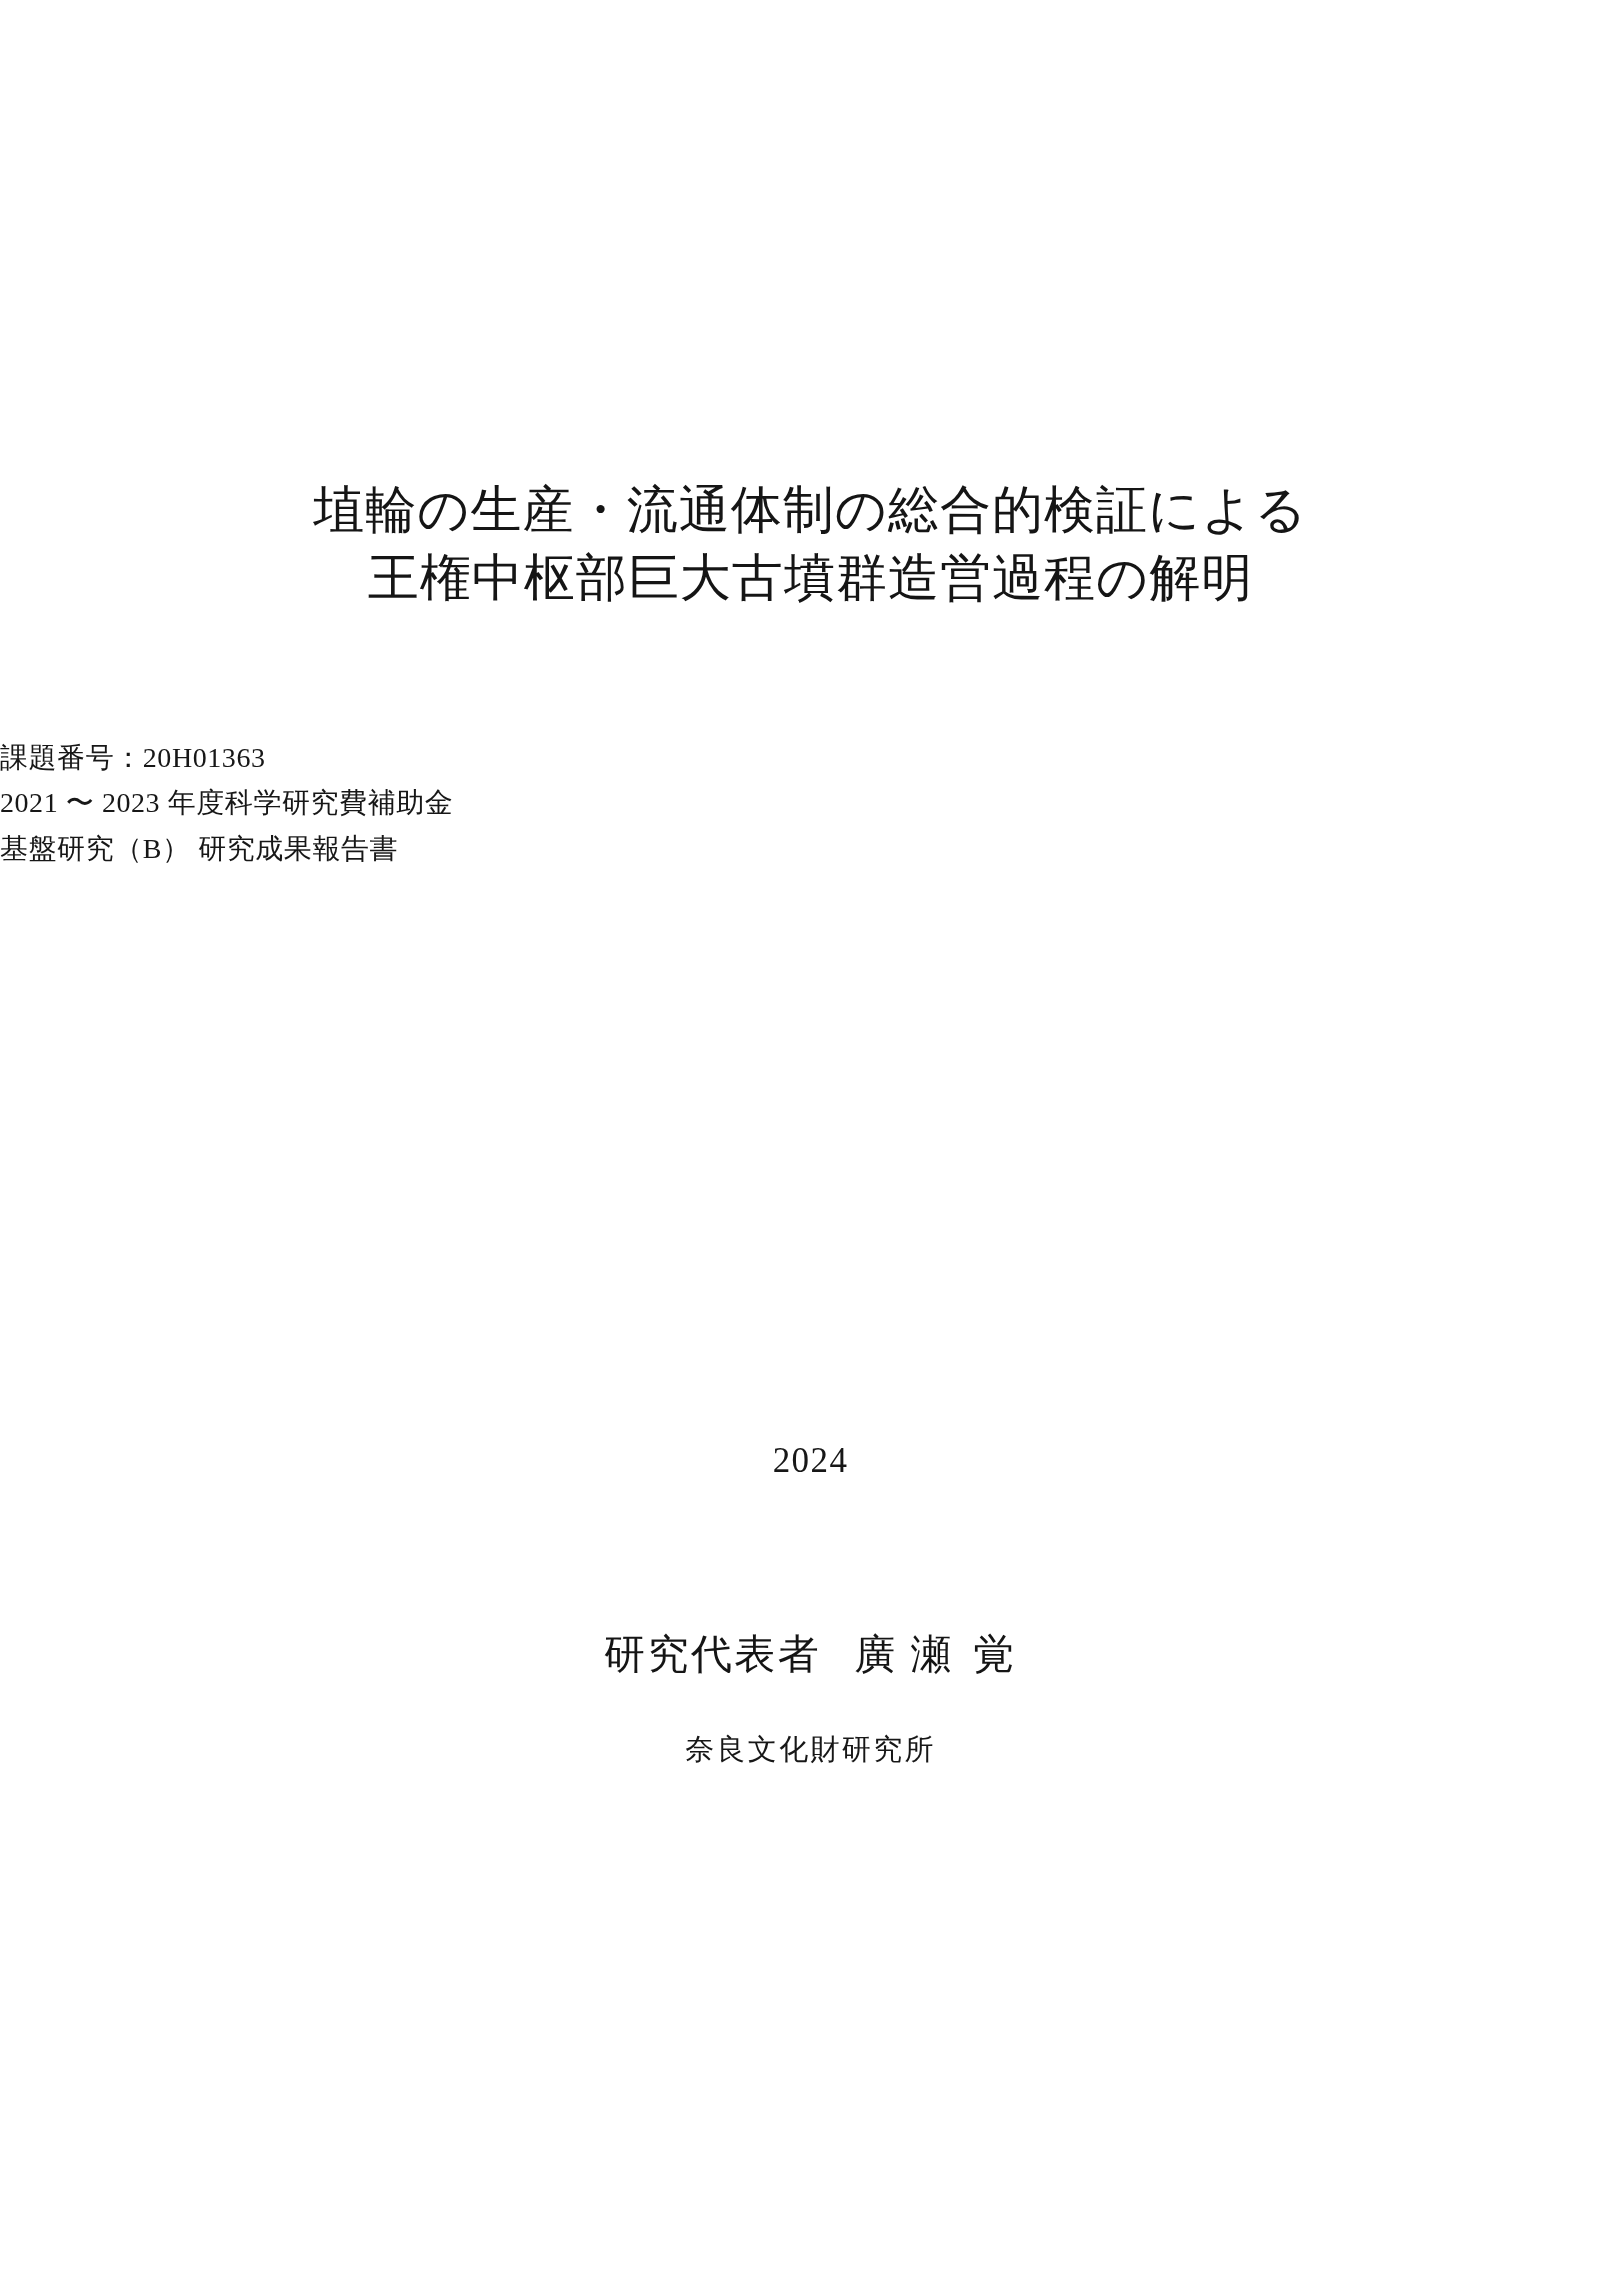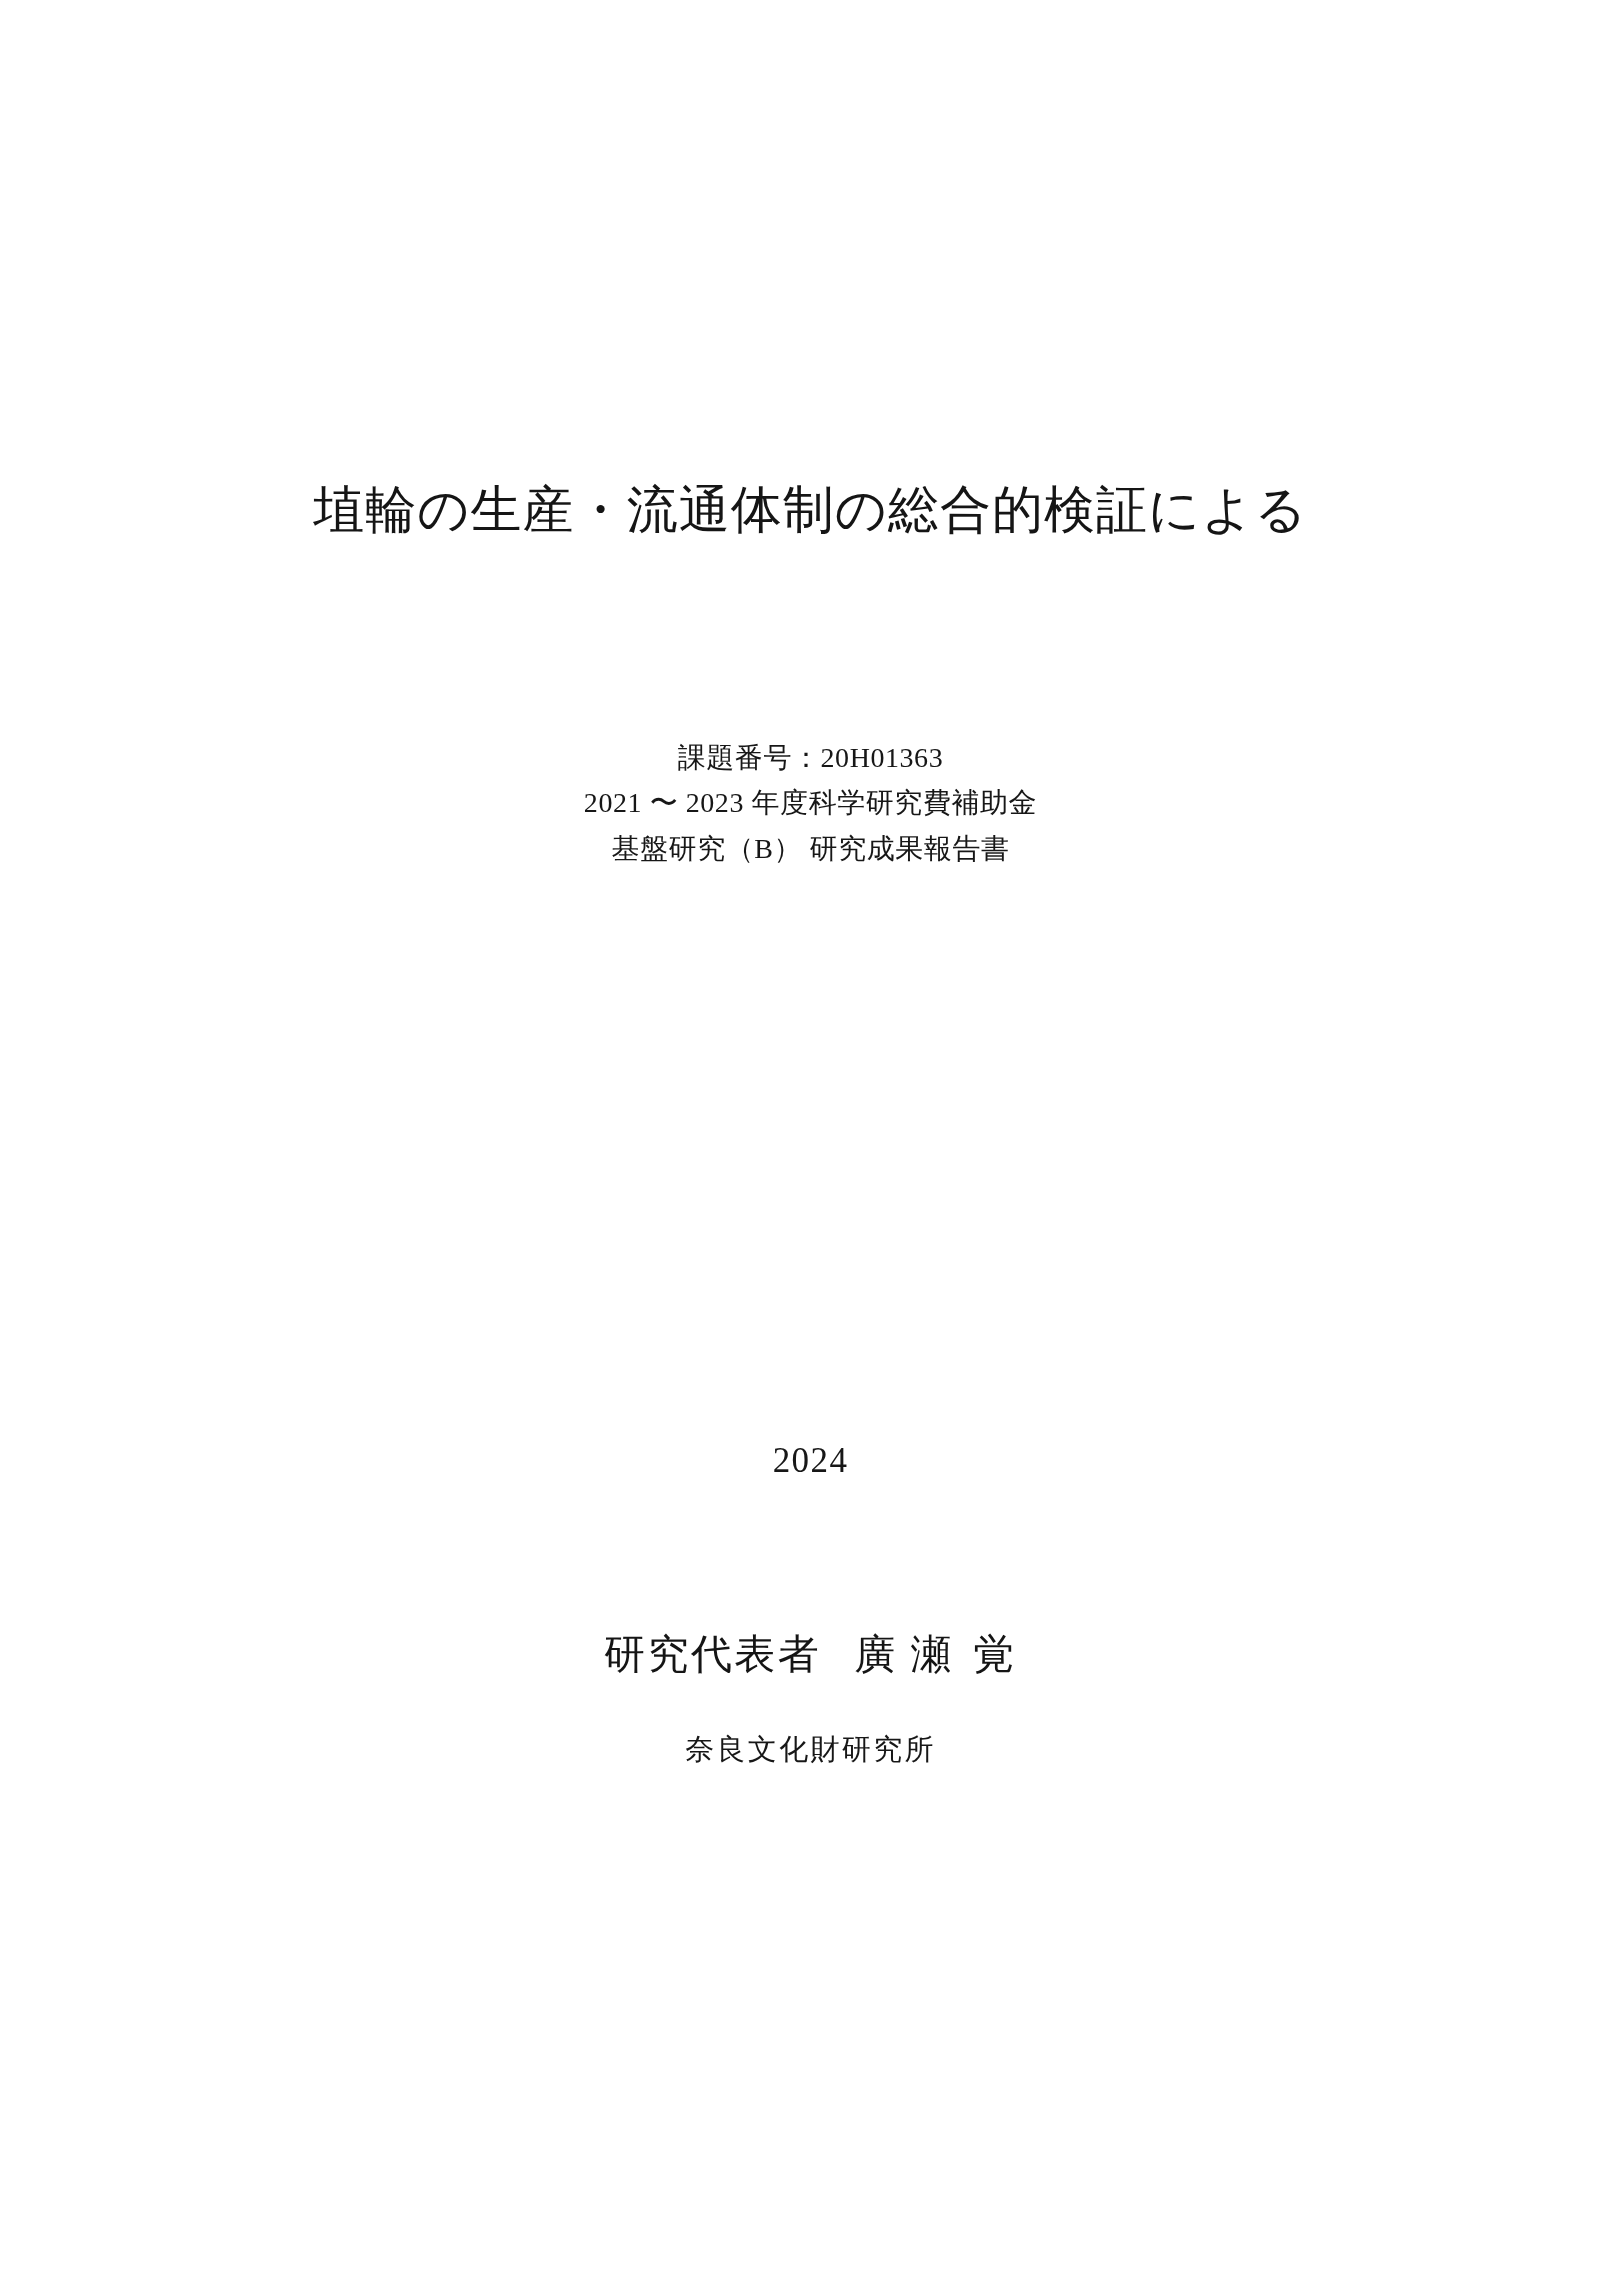--- a/index.html
+++ b/index.html
@@ -40,21 +40,20 @@
     color: #151515;
     white-space: nowrap;
   }
 
   
   .meta-block {
     position: absolute;
     top: 735px;
     left: 0;
     width: 100%;
-    text-align: center;
   }
   .meta-line {
     font-size: 28px;
     line-height: 1.62;
     letter-spacing: 0.02em;
     color: #171717;
     white-space: nowrap;
   }
 
   
@@ -109,20 +108,21 @@
     color: #171717;
   }
 </style>
 </head>
 <body>
 
 <div class="page">
 
   <div class="title-block">
     <div class="title-line">埴輪の生産・流通体制の総合的検証による</div>
+    <div class="title-line">王権中枢部巨大古墳群造営過程の解明</div>
   </div>
 
   <div class="meta-block">
     <div class="meta-line">課題番号：20H01363</div>
     <div class="meta-line">2021 〜 2023 年度科学研究費補助金</div>
     <div class="meta-line">基盤研究（B） 研究成果報告書</div>
   </div>
 
   <div class="year-block">
     <span class="year-text">2024</span>

